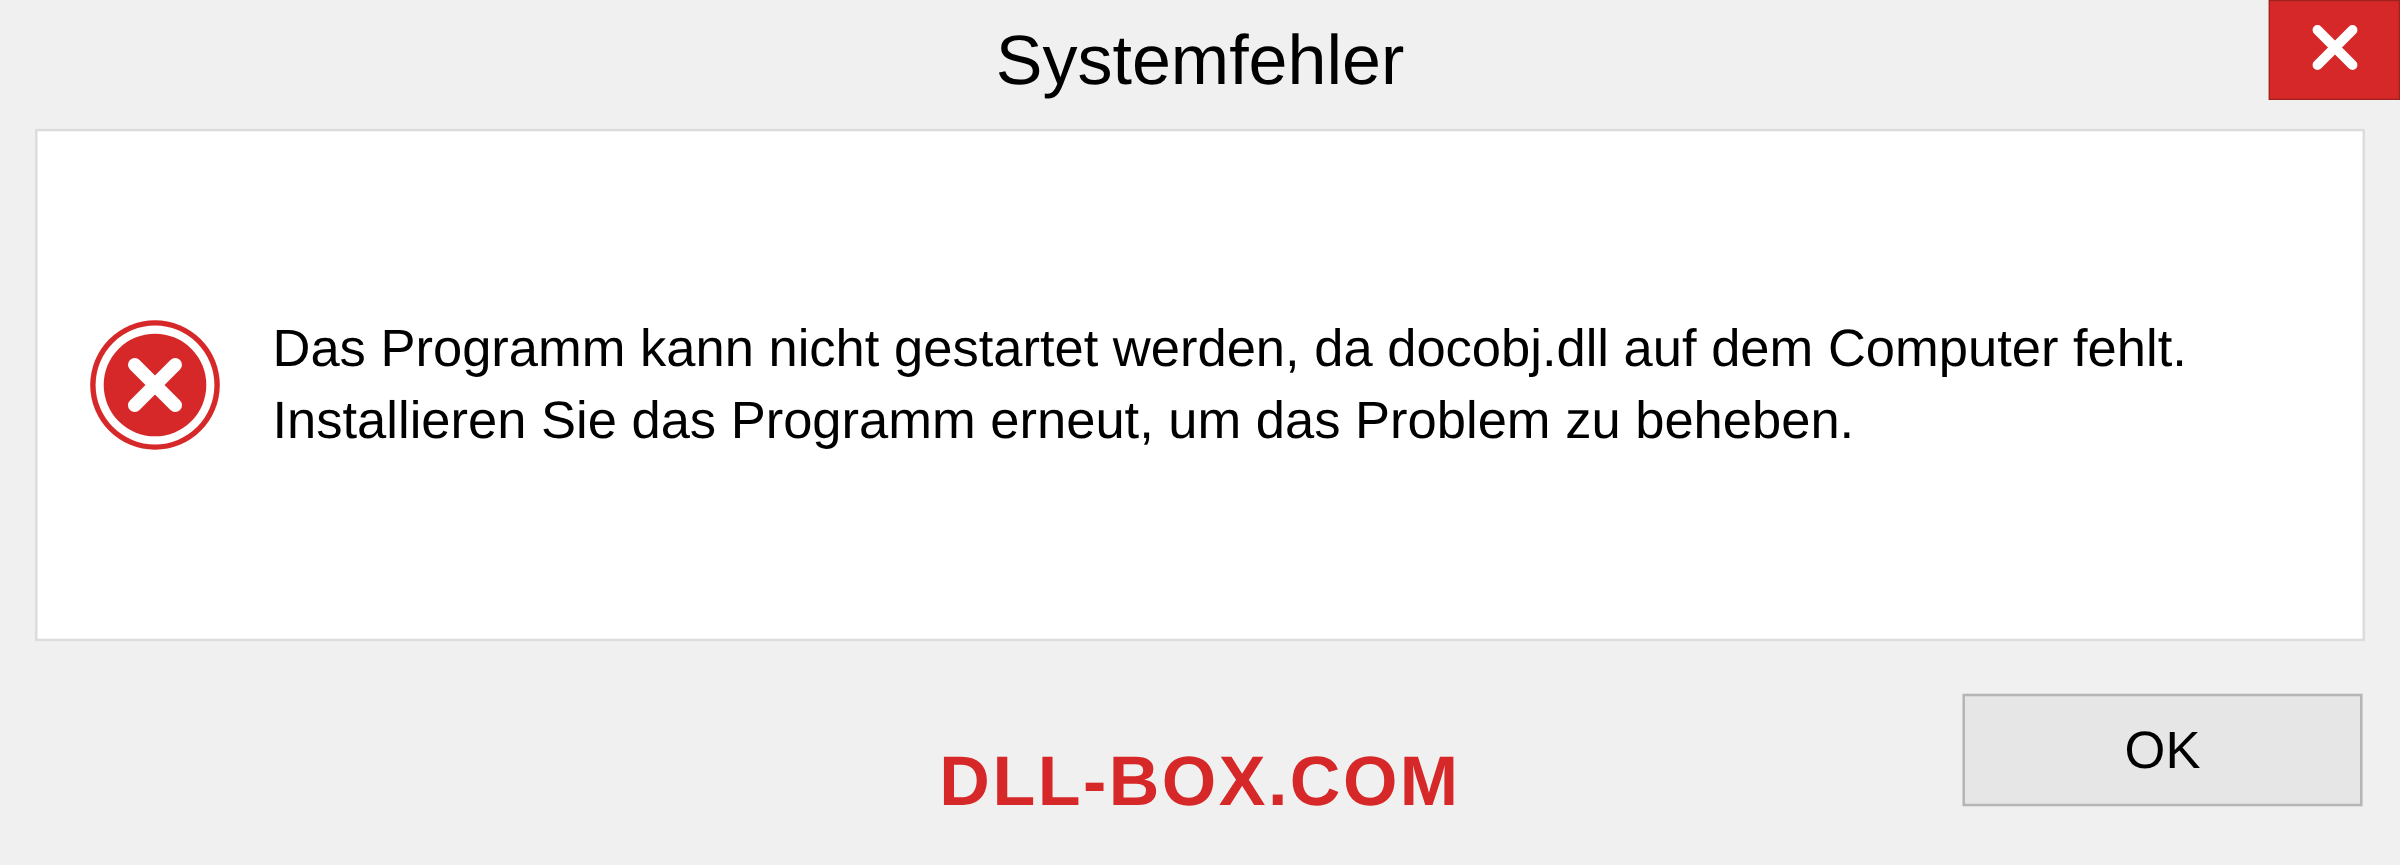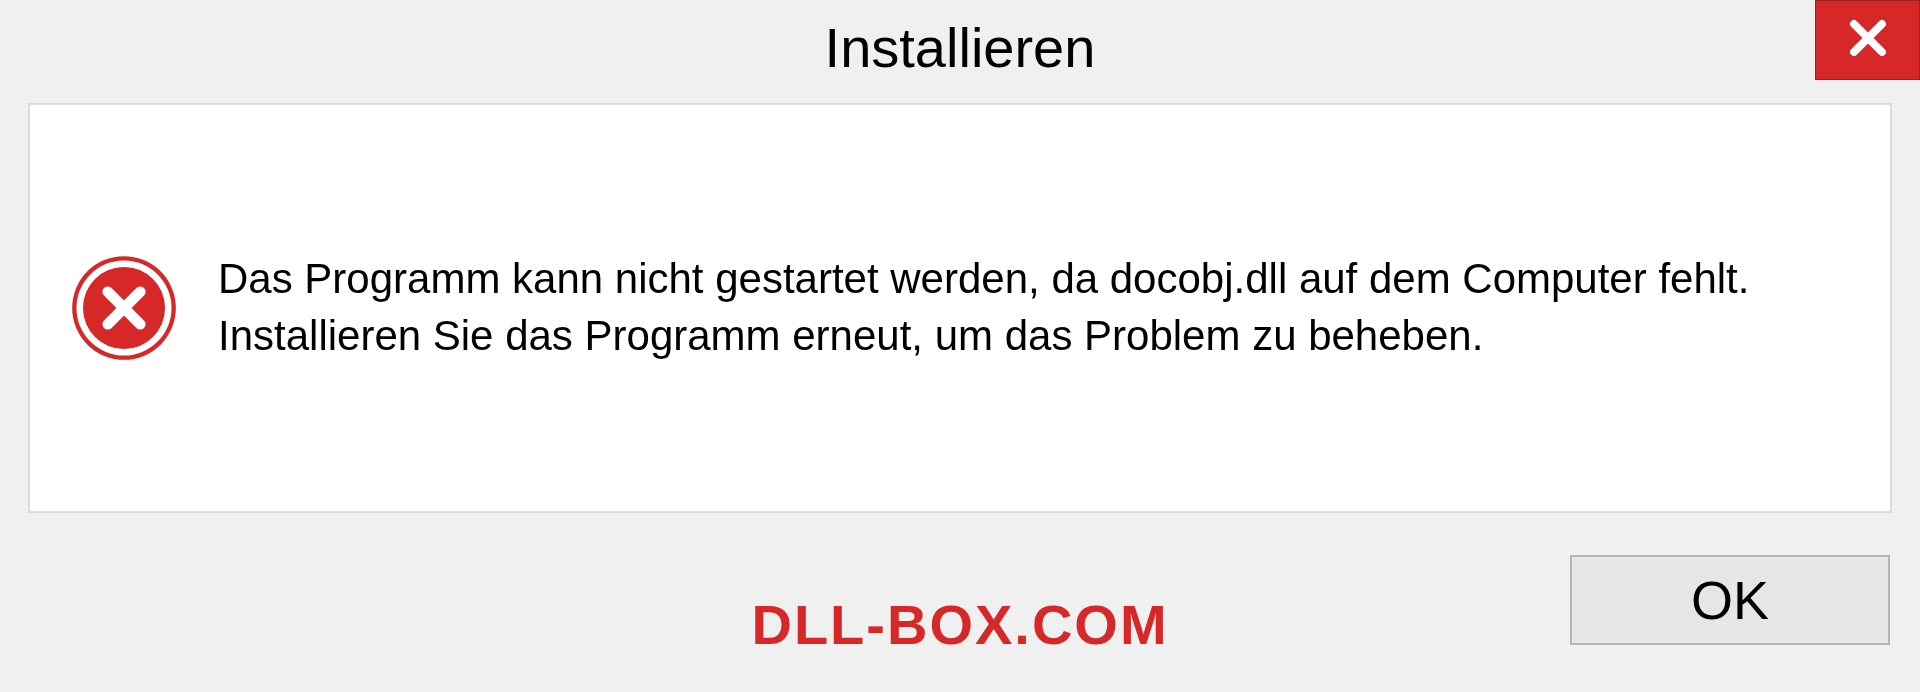--- a/index.html
+++ b/index.html
@@ -94,37 +94,37 @@
       color: #d62828;
       letter-spacing: 2px;
       font-family: Arial, sans-serif;
       bottom: 35px;
     }
     .ok-button {
       width: 320px;
       height: 90px;
       background: #e6e6e6;
       border: 2px solid #b5b5b5;
-      font-size: 54px;
+      font-size: 42px;
       color: #000;
       cursor: pointer;
       font-family: "Segoe UI", Arial, sans-serif;
       display: flex;
       align-items: center;
       justify-content: center;
       position: relative;
       z-index: 2;
     }
   </style>
 </head>
 <body>
 
 <div class="dialog">
   <div class="title-bar">
-    <div class="title-text">Installieren</div>
+    <div class="title-text">Systemfehler</div>
     <div class="close-button">
       <span>
         <svg viewBox="0 0 24 24">
           <path d="M4 4 L20 20 M20 4 L4 20" stroke="#ffffff" stroke-width="4.5" stroke-linecap="round" fill="none"></path>
         </svg>
       </span>
     </div>
   </div>
 
   <div class="content-area">

